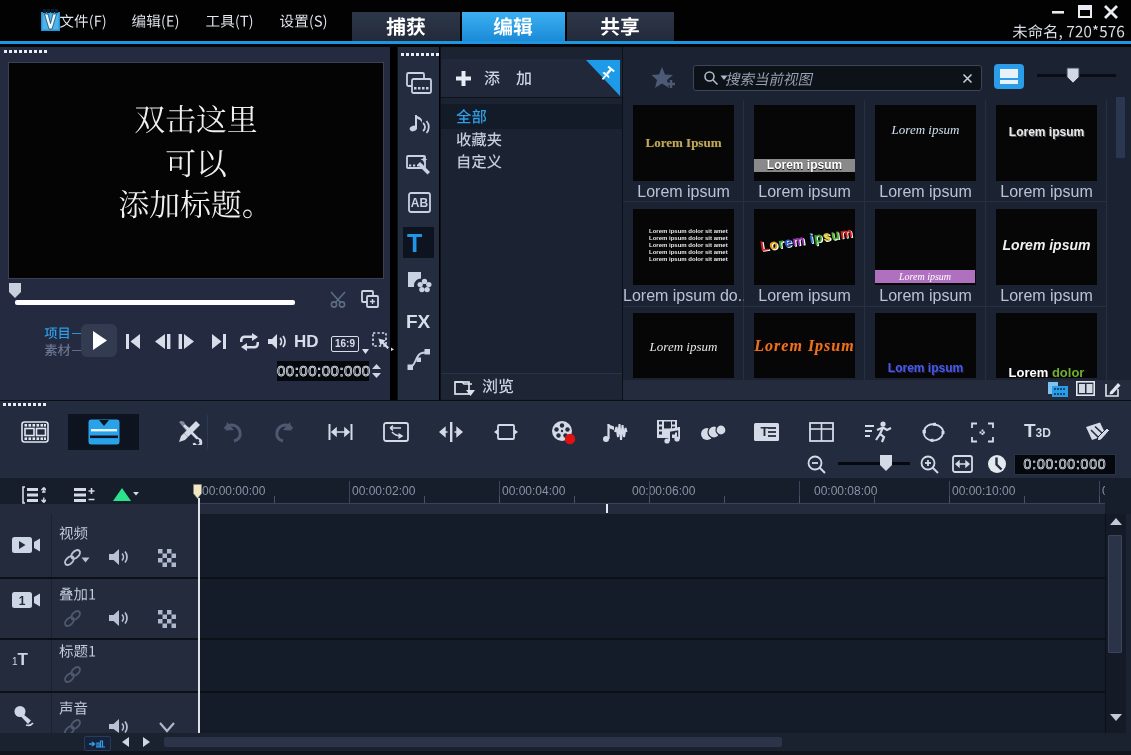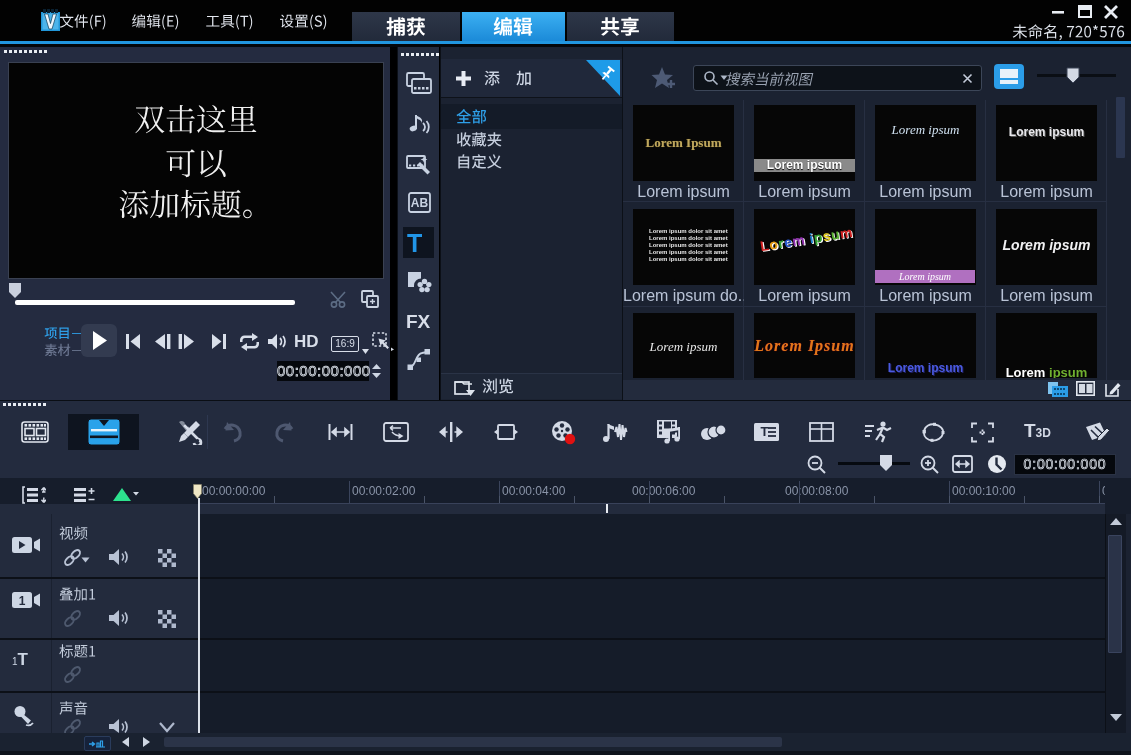--- a/index.html
+++ b/index.html
@@ -167,21 +167,21 @@
   <svg class="abs" style="left:238px;top:289px" width="23" height="18" viewBox="0 0 23 18">
     <path d="M2 7 a4.5 4.5 0 0 1 4.5 -4.5 H14 V0 L20 4 L14 8 V5 H7 A2.5 2.5 0 0 0 4.5 7.5 L4.5 9 H2 Z" fill="#d8dee9"></path>
     <path d="M21 11 a4.5 4.5 0 0 1 -4.5 4.5 H9 V18 L3 14 L9 10 V13 H16 A2.5 2.5 0 0 0 18.5 10.5 L18.5 9 H21 Z" fill="#d8dee9"></path>
   </svg>
   <svg class="abs" style="left:267px;top:289px" width="20" height="17" viewBox="0 0 20 17">
     <path d="M1 6 h4 l5 -5 v15 l-5 -5 h-4 z" fill="#d8dee9"></path>
     <path d="M13 5 a5 5 0 0 1 0 7 M16 3 a8.5 8.5 0 0 1 0 11" stroke="#d8dee9" stroke-width="1.8" fill="none"></path>
   </svg>
   <div class="abs" style="left:294px;top:288px;font-size:17px;font-weight:bold;color:#d8dee9">HD</div>
   <div class="abs" style="left:331px;top:292px;width:26px;height:14px;border:1.5px solid #d8dee9;border-radius:2px;
-       font-size:10px;font-weight:normal;color:#d8dee9;text-align:center;line-height:14px">16:9</div>
+       font-size:10px;font-weight:bold;color:#d8dee9;text-align:center;line-height:14px">16:9</div>
   <svg class="abs" style="left:361px;top:304px" width="9" height="7" viewBox="0 0 9 7">
         <path d="M1 1 L4.5 6 L8 1 Z" fill="#d8dee9"></path>
       </svg>
   <svg class="abs" style="left:372px;top:288px" width="22" height="20" viewBox="0 0 22 20">
     <g stroke="#d8dee9" stroke-width="1.6" fill="none" stroke-dasharray="2.4 2">
       <rect x="1" y="1" width="13" height="13"></rect>
     </g>
     <path d="M6.5 6.5 L14 8.6 L11.6 10 L17 15.4 L15.4 17 L10 11.6 L8.6 14 Z" fill="#d8dee9"></path>
     <path d="M19 15.5 l3 2 l-3 1.4 z" fill="#d8dee9"></path>
   </svg>
@@ -374,21 +374,21 @@
   <div class="thumb" style="left:10px;top:269px;height:65px">
     <div style="position:absolute;top:26px;width:100%;text-align:center;font-family:'Liberation Serif',serif;font-style:italic;font-size:13px;color:#e8e8e8">Lorem ipsum</div>
   </div>
   <div class="thumb" style="left:131px;top:269px;height:65px">
     <div style="position:absolute;top:24px;width:100%;text-align:center;font-family:'Liberation Serif',serif;font-style:italic;font-size:16px;font-weight:bold;color:#e07818;text-shadow:0 0 1px #903;letter-spacing:1px">Lorem Ipsum</div>
   </div>
   <div class="thumb" style="left:252px;top:269px;height:65px">
     <div style="position:absolute;top:48px;width:100%;text-align:center;font-size:12px;font-weight:bold;color:#4a5ae0;text-shadow:1px 1px 0 #202060">Lorem ipsum</div>
   </div>
   <div class="thumb" style="left:373px;top:269px;height:65px">
-    <div style="position:absolute;top:52px;width:100%;text-align:center;font-size:13px;font-weight:bold"><span style="color:#fff">Lorem </span><span style="color:#70b030">ipsum</span></div>
+    <div style="position:absolute;top:52px;width:100%;text-align:center;font-size:13px;font-weight:bold"><span style="color:#fff">Lorem </span><span style="color:#70b030">dolor</span></div>
   </div>
 
   <div class="abs" style="left:493px;top:53px;width:9px;height:61px;background:#2b3650;border-radius:1px"></div>
 
   <div class="abs" style="left:0;top:336px;width:509px;height:20px;background:#232b3d">
     <svg class="abs" style="left:424px;top:1px" width="23" height="17" viewBox="0 0 23 17">
       <rect x="1" y="1" width="10" height="12" fill="#7ec3ee"></rect>
       <rect x="5" y="5" width="16" height="11" fill="#2b9de8"></rect>
       <g fill="#0d4a75">
             <rect x="7" y="7" width="2" height="2"></rect>
@@ -633,21 +633,21 @@
   <svg class="abs" style="left:112px;top:8px" width="28" height="18" viewBox="0 0 28 18">
     <path d="M10 2 L19 15 H1 Z" fill="#2de28e"></path>
     <path d="M21 6 L24 9.5 L27 6 Z" fill="#d4dae6"></path>
   </svg>
 
   <div id="ruler">
     <span class="rlabel" style="left:202px">00:00:00:00</span>
     <span class="rlabel" style="left:352px">00:00:02:00</span>
     <span class="rlabel" style="left:502px">00:00:04:00</span>
     <span class="rlabel" style="left:632px">00:00:06:00</span>
-    <span class="rlabel" style="left:785px">00:00:08:00</span>
+    <span class="rlabel" style="left:814px">00:00:08:00</span>
     <span class="rlabel" style="left:952px">00:00:10:00</span>
     <span class="rlabel" style="left:1102px">00:00:12:00</span>
     <i class="mtick" style="left:349px"></i>
         <i class="mtick" style="left:499px"></i>
     <i class="mtick" style="left:649px"></i>
         <i class="mtick" style="left:799px"></i>
     <i class="mtick" style="left:949px"></i>
         <i class="mtick" style="left:1099px"></i>
     <i class="rtick" style="left:274px"></i>
     <i class="rtick" style="left:424px"></i>

